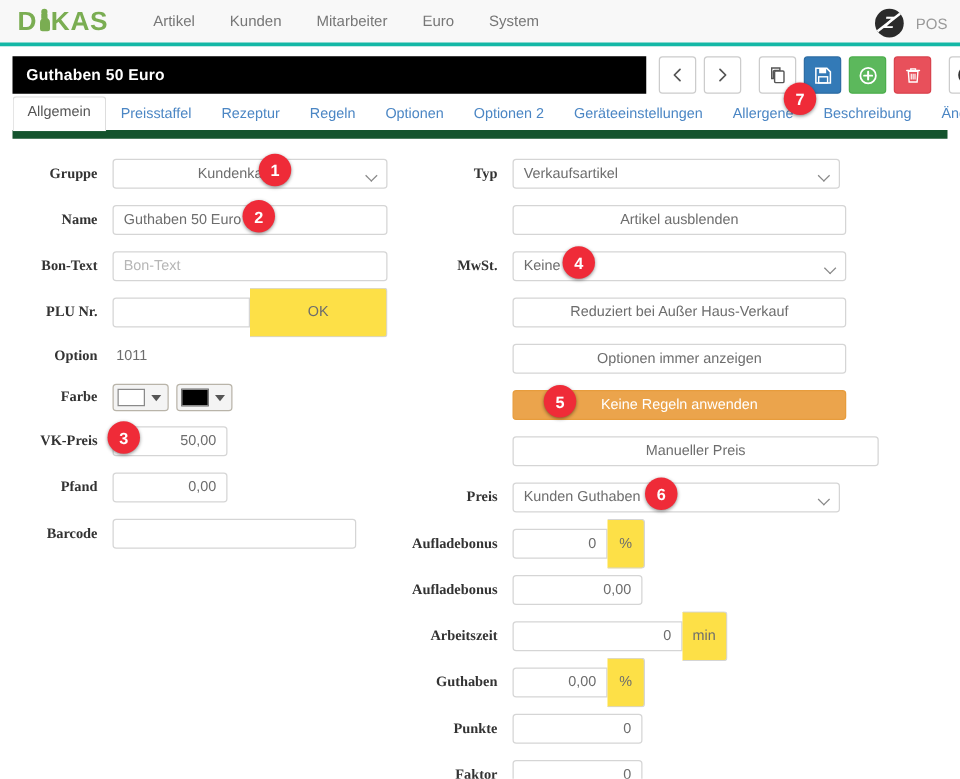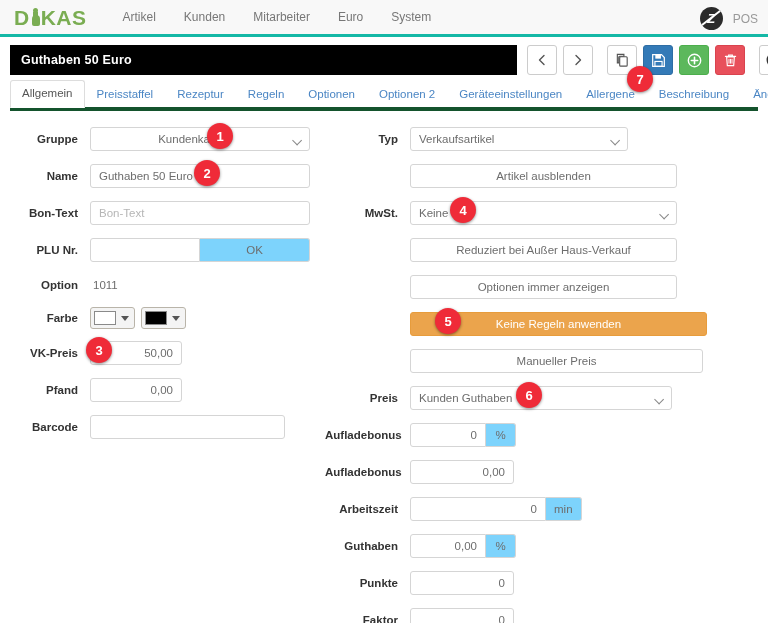--- a/index.html
+++ b/index.html
@@ -145,21 +145,21 @@
   }
   .tbtn.gap-left { margin-left: 8px; }
   .tbtn.blue   { background: #337ab7; border-color: #2e6da4; color: #fff; }
   .tbtn.green  { background: #5cb85c; border-color: #4cae4c; color: #fff; }
   .tbtn.red    { background: #e8505b; border-color: #d9434e; color: #fff; }
   .tbtn svg { display: block; }
 
   
   .tabs {
     margin: 9px 10px 0 10px;
-    border-bottom: 4px solid #14532d;
+    border-bottom: 7px solid #14532d;
     display: flex;
     align-items: flex-end;
     height: 27px;
     position: relative;
   }
   .tab {
     font-size: 11.5px;
     color: #4b86c4;
     padding: 5px 11px 6px 11px;
     cursor: pointer;
@@ -196,20 +196,21 @@
     height: 24px;
   }
   .row.tall { height: 28px; }
   .lbl {
     font-size: 11.5px;
     font-weight: bold;
     color: #333333;
     text-align: right;
     padding-right: 12px;
     flex: 0 0 auto;
+    font-family: Liberation Serif, serif;
   }
   .col-left .lbl  { width: 85px; }
   .col-right .lbl { width: 85px; }
 
   .ctrl { position: relative; display: flex; align-items: center; }
 
   .inp {
     height: 24px;
     border: 1px solid #d5d5d5;
     border-radius: 3px;
@@ -266,26 +267,26 @@
     cursor: pointer;
     text-align: center;
   }
   .btn-wide.orange {
     background: #eba44c;
     border-color: #e79c3c;
     color: #ffffff;
   }
 
   .addon {
-    height: 24px;
+    height: 40px;
     min-width: 30px;
     border: 1px solid #d5d5d5;
     border-left: none;
     border-radius: 0 3px 3px 0;
-    background: #7dd3fc;
+    background: #fde047;
     color: #6d6d6d;
     font-size: 11.5px;
     display: flex; align-items: center; justify-content: center;
     padding: 0 8px;
     cursor: pointer;
   }
   .grp-inp { border-radius: 3px 0 0 3px; }
 
   .static-val {
     font-size: 11.5px;
@@ -497,21 +498,21 @@
       </div>
     </div>
 
   </div>
 
   <div class="col col-right">
 
     <div class="row tall">
       <div class="lbl">Typ</div>
       <div class="ctrl">
-        <div class="sel" style="width:218px;">
+        <div class="sel" style="width:262px;">
           <span>Verkaufsartikel</span>
           <span class="caret"></span>
         </div>
       </div>
     </div>
 
     <div class="row tall">
       <div class="lbl"></div>
       <div class="ctrl">
         <div class="btn-wide" style="width:267px;">Artikel ausblenden</div>
@@ -539,21 +540,21 @@
     <div class="row tall">
       <div class="lbl"></div>
       <div class="ctrl">
         <div class="btn-wide" style="width:267px;">Optionen immer anzeigen</div>
       </div>
     </div>
 
     <div class="row tall">
       <div class="lbl"></div>
       <div class="ctrl">
-        <div class="btn-wide orange" style="width:297px;">Keine Regeln anwenden</div>
+        <div class="btn-wide orange" style="width:267px;">Keine Regeln anwenden</div>
         <div class="badge" style="left:25px; top:-4px;">5</div>
       </div>
     </div>
 
     <div class="row tall">
       <div class="lbl"></div>
       <div class="ctrl">
         <div class="btn-wide" style="width:293px;">Manueller Preis</div>
       </div>
     </div>

